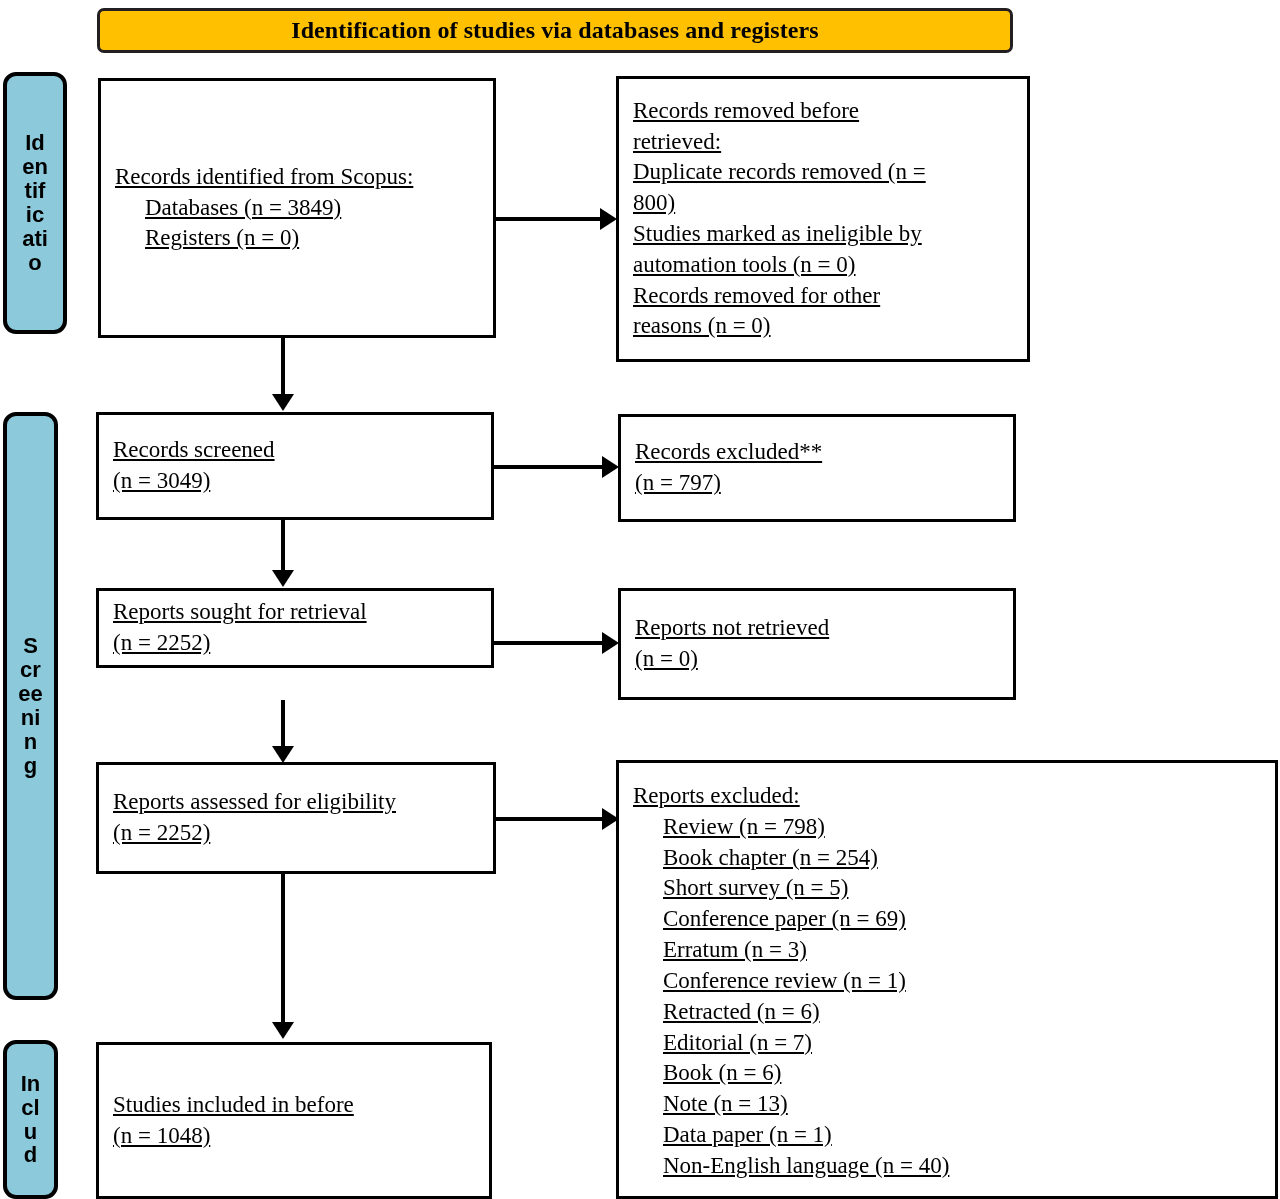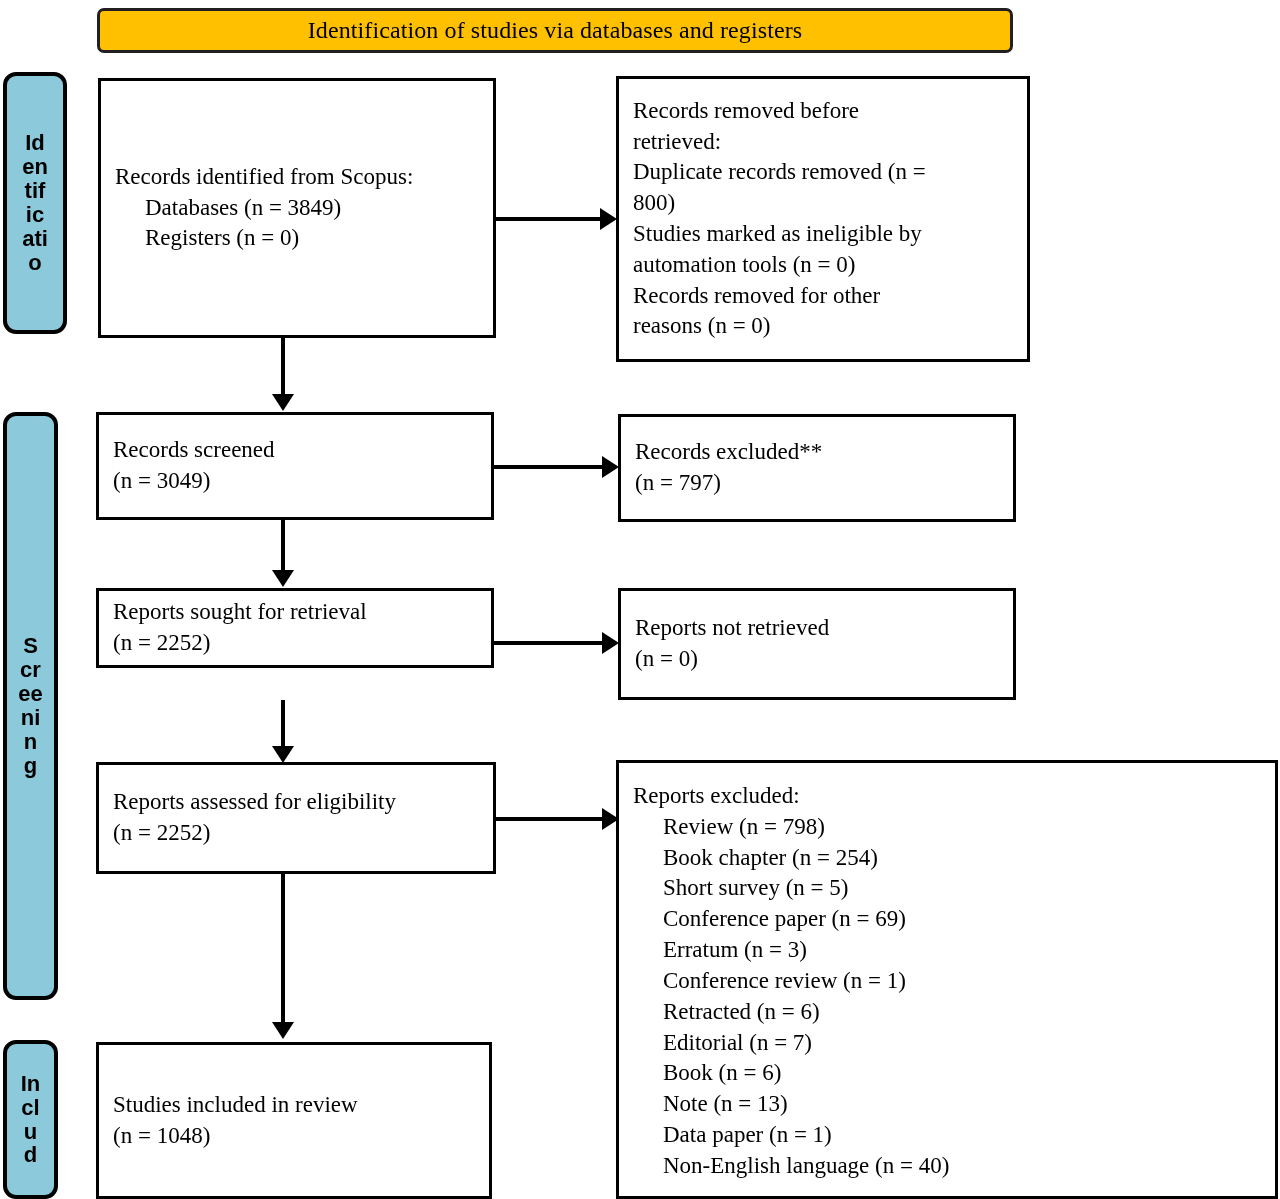--- a/index.html
+++ b/index.html
@@ -28,21 +28,21 @@
     background: #FFC000;
     border: 3px solid #231f20;
     border-radius: 7px;
     box-sizing: border-box;
     display: flex;
     align-items: center;
     justify-content: center;
   }
   .banner-text {
     font-family: "Liberation Serif", serif;
-    font-weight: normal;
+    font-weight: bold;
     font-size: 24px;
     color: #000000;
     letter-spacing: 0.1px;
     white-space: nowrap;
   }
 
   
   .stage {
     position: absolute;
     background: #8CC9DB;
@@ -81,21 +81,21 @@
     display: flex;
     flex-direction: column;
     justify-content: center;
   }
   .box-lines {
     font-family: "Liberation Serif", serif;
     font-size: 23px;
     line-height: 1.34;
     color: #000000;
   }
-  .box-lines .ln { display: block; white-space: pre-wrap; }
+  .box-lines .ln { display: block; white-space: pre-wrap; text-decoration: underline; }
   .box-lines .ln.indent { padding-left: 30px; }
 
   #box-identified        { left: 98px;  top: 78px;  width: 398px; height: 260px; }
   #box-removed           { left: 616px; top: 76px;  width: 414px; height: 286px; }
   #box-screened          { left: 96px;  top: 412px; width: 398px; height: 108px; }
   #box-rec-excluded      { left: 618px; top: 414px; width: 398px; height: 108px; }
   #box-sought            { left: 96px;  top: 588px; width: 398px; height: 80px; }
   #box-not-retrieved     { left: 618px; top: 588px; width: 398px; height: 112px; }
   #box-assessed          { left: 96px;  top: 762px; width: 400px; height: 112px; }
   #box-rep-excluded      { left: 616px; top: 760px; width: 662px; height: 439px; }
@@ -263,18 +263,18 @@
     <div class="head-r" style="left:106px; top:0px;"></div>
   </div>
 
   <div class="conn" style="left:272px; top:874px; width:22px; height:170px;">
     <div class="shaft-v" style="height:152px; left:9px;"></div>
     <div class="head-d" style="left:0px; top:148px;"></div>
   </div>
 
   <div class="box" id="box-included">
     <div class="box-lines">
-      <span class="ln">Studies included in review</span>
+      <span class="ln">Studies included in before</span>
       <span class="ln">(n = 1048)</span>
     </div>
   </div>
 
 </div>
 
 </body></html>

